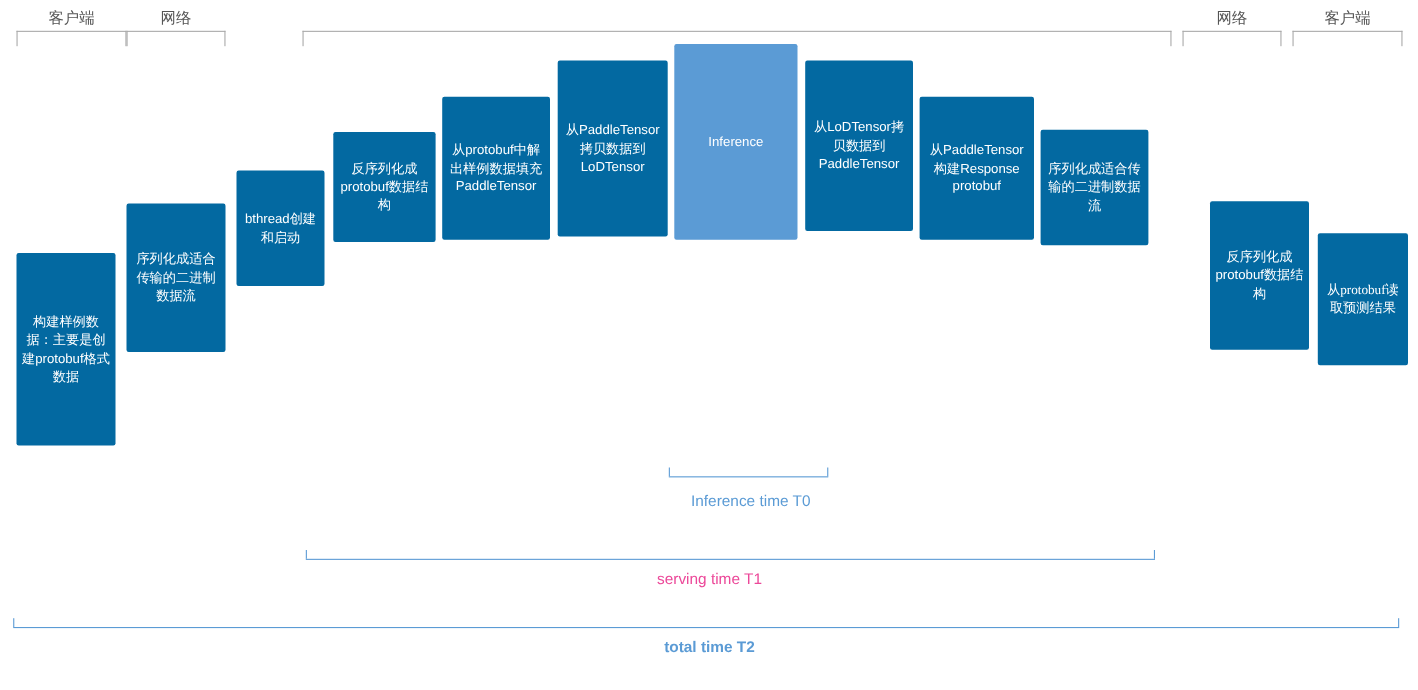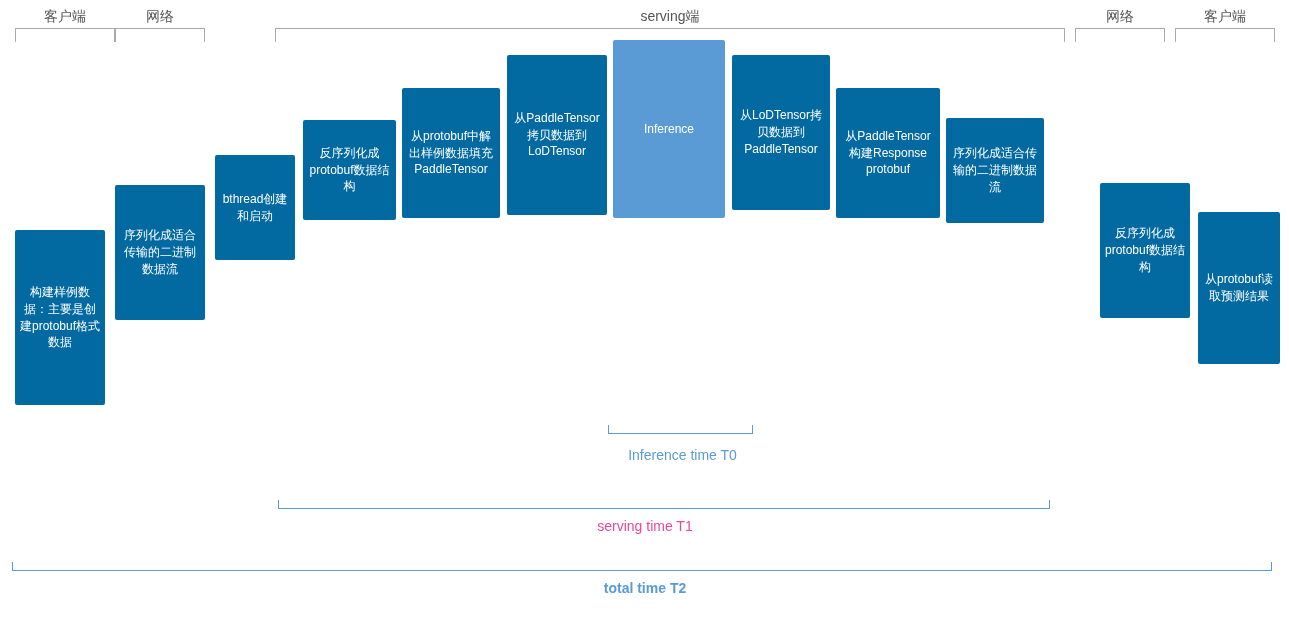--- a/index.html
+++ b/index.html
@@ -54,21 +54,20 @@
 
 <div class="diagram-container">
 
   <div class="header-label" style="left:15px; width:100px;">客户端</div>
 
   <div class="bracket" style="left:15px; top:28px; width:100px; height:14px;"></div>
 
   <div class="header-label" style="left:115px; width:90px;">网络</div>
   <div class="bracket" style="left:115px; top:28px; width:90px; height:14px;"></div>
 
-  <div class="header-label" style="left:275px; width:790px;">serving端</div>
   <div class="bracket" style="left:275px; top:28px; width:790px; height:14px;"></div>
 
   <div class="header-label" style="left:1075px; width:90px;">网络</div>
   <div class="bracket" style="left:1075px; top:28px; width:90px; height:14px;"></div>
 
   <div class="header-label" style="left:1175px; width:100px;">客户端</div>
   <div class="bracket" style="left:1175px; top:28px; width:100px; height:14px;"></div>
 
   <div class="block" style="left:15px; top:230px; width:90px; height:175px;">构建样例数据：主要是创建protobuf格式数据</div>
 
@@ -85,21 +84,21 @@
   <div class="block" style="left:732px; top:55px; width:98px; height:155px;">从LoDTensor拷贝数据到PaddleTensor</div>
 
   <div class="block" style="left:613px; top:40px; width:112px; height:178px; background:#5b9bd5;">Inference</div>
 
   <div class="block" style="left:836px; top:88px; width:104px; height:130px;">从PaddleTensor构建Response protobuf</div>
 
   <div class="block" style="left:946px; top:118px; width:98px; height:105px;">序列化成适合传输的二进制数据流</div>
 
   <div class="block" style="left:1100px; top:183px; width:90px; height:135px;">反序列化成protobuf数据结构</div>
 
-  <div class="block" style="left:1198px; top:212px; width:82px; height:152px;">从protobuf读取预测结果</div>
+  <div class="block" style="left:1198px; top:212px; width:82px; height:120px;font-family:Liberation Serif, serif;">从protobuf读取预测结果</div>
 
   <div style="position:absolute; left:608px; top:433px; width:145px; height:0; border-top:1.5px solid #5b9bd5;"></div>
 
   <div style="position:absolute; left:608px; top:425px; width:0; height:8px; border-left:1.5px solid #5b9bd5;"></div>
 
   <div style="position:absolute; left:752px; top:425px; width:0; height:8px; border-left:1.5px solid #5b9bd5;"></div>
   <div style="position:absolute; left:600px; top:445px; width:165px; text-align:center; color:#5b9bd5; font-size:14px; line-height:1.5;">Inference time T0</div>
 
   <div style="position:absolute; left:278px; top:508px; width:772px; height:0; border-top:1.5px solid #5b9bd5;"></div>
   <div style="position:absolute; left:278px; top:500px; width:0; height:8px; border-left:1.5px solid #5b9bd5;"></div>

